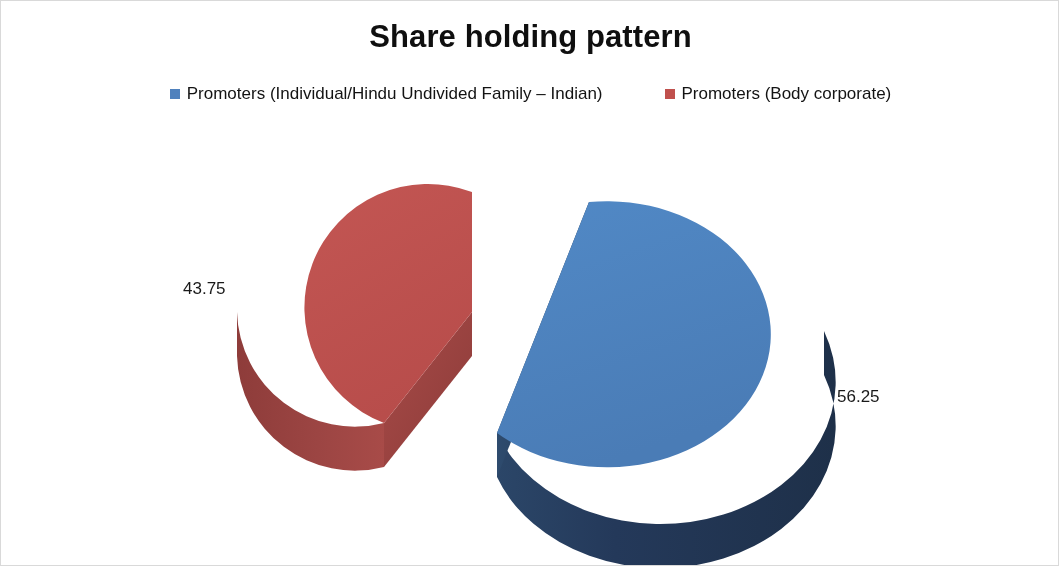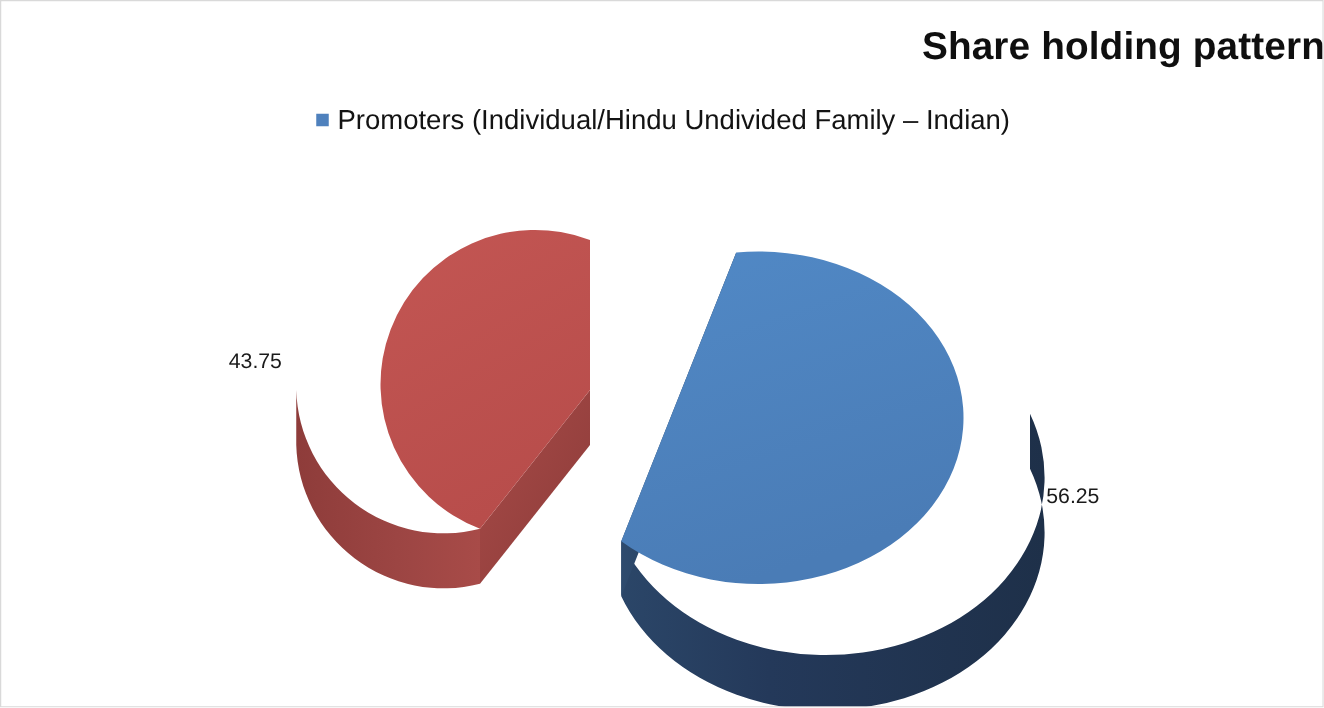--- a/index.html
+++ b/index.html
@@ -15,21 +15,21 @@
     border: 1px solid #d9d9d9;
     box-sizing: border-box;
     overflow: hidden;
     font-family: "Liberation Sans", sans-serif;
   }
   #chart-title {
     position: absolute;
     top: 18px;
     left: 0;
     width: 1059px;
-    text-align: right;
+    text-align: center;
     font-size: 31px;
     font-weight: bold;
     color: #0f0f0f;
     letter-spacing: 0.1px;
     white-space: nowrap;
   }
   #chart-legend {
     position: absolute;
     top: 84px;
     left: 0;
@@ -47,21 +47,21 @@
     gap: 7px;
     white-space: nowrap;
   }
   .legend-swatch {
     width: 10px;
     height: 10px;
     flex: 0 0 auto;
     display: block;
   }
   .legend-label {
-    font-size: 22px;
+    font-size: 17px;
     color: #131313;
     line-height: 1;
   }
   #plot-area {
     position: absolute;
     top: 0;
     left: 0;
     width: 953px;
     height: 566px;
   }
@@ -78,20 +78,24 @@
 <body>
 
 <div id="chart-frame">
 
   <div id="chart-title">Share holding pattern</div>
 
   <div id="chart-legend">
     <div class="legend-entry">
       <span class="legend-swatch" style="background:#4F81BD"></span>
       <span class="legend-label">Promoters (Individual/Hindu Undivided Family – Indian)</span>
+    </div>
+    <div class="legend-entry">
+      <span class="legend-swatch" style="background:#C0504D"></span>
+      <span class="legend-label">Promoters (Body corporate)</span>
     </div>
   </div>
 
   <div id="plot-area">
     <svg class="pie-svg" width="1059" height="566" viewBox="0 0 1059 566">
       <defs>
         <linearGradient id="blueSideGrad" x1="0" y1="0" x2="1" y2="0">
           <stop offset="0%" stop-color="#2B4668"></stop>
           <stop offset="35%" stop-color="#24395A"></stop>
           <stop offset="100%" stop-color="#1E3049"></stop>

